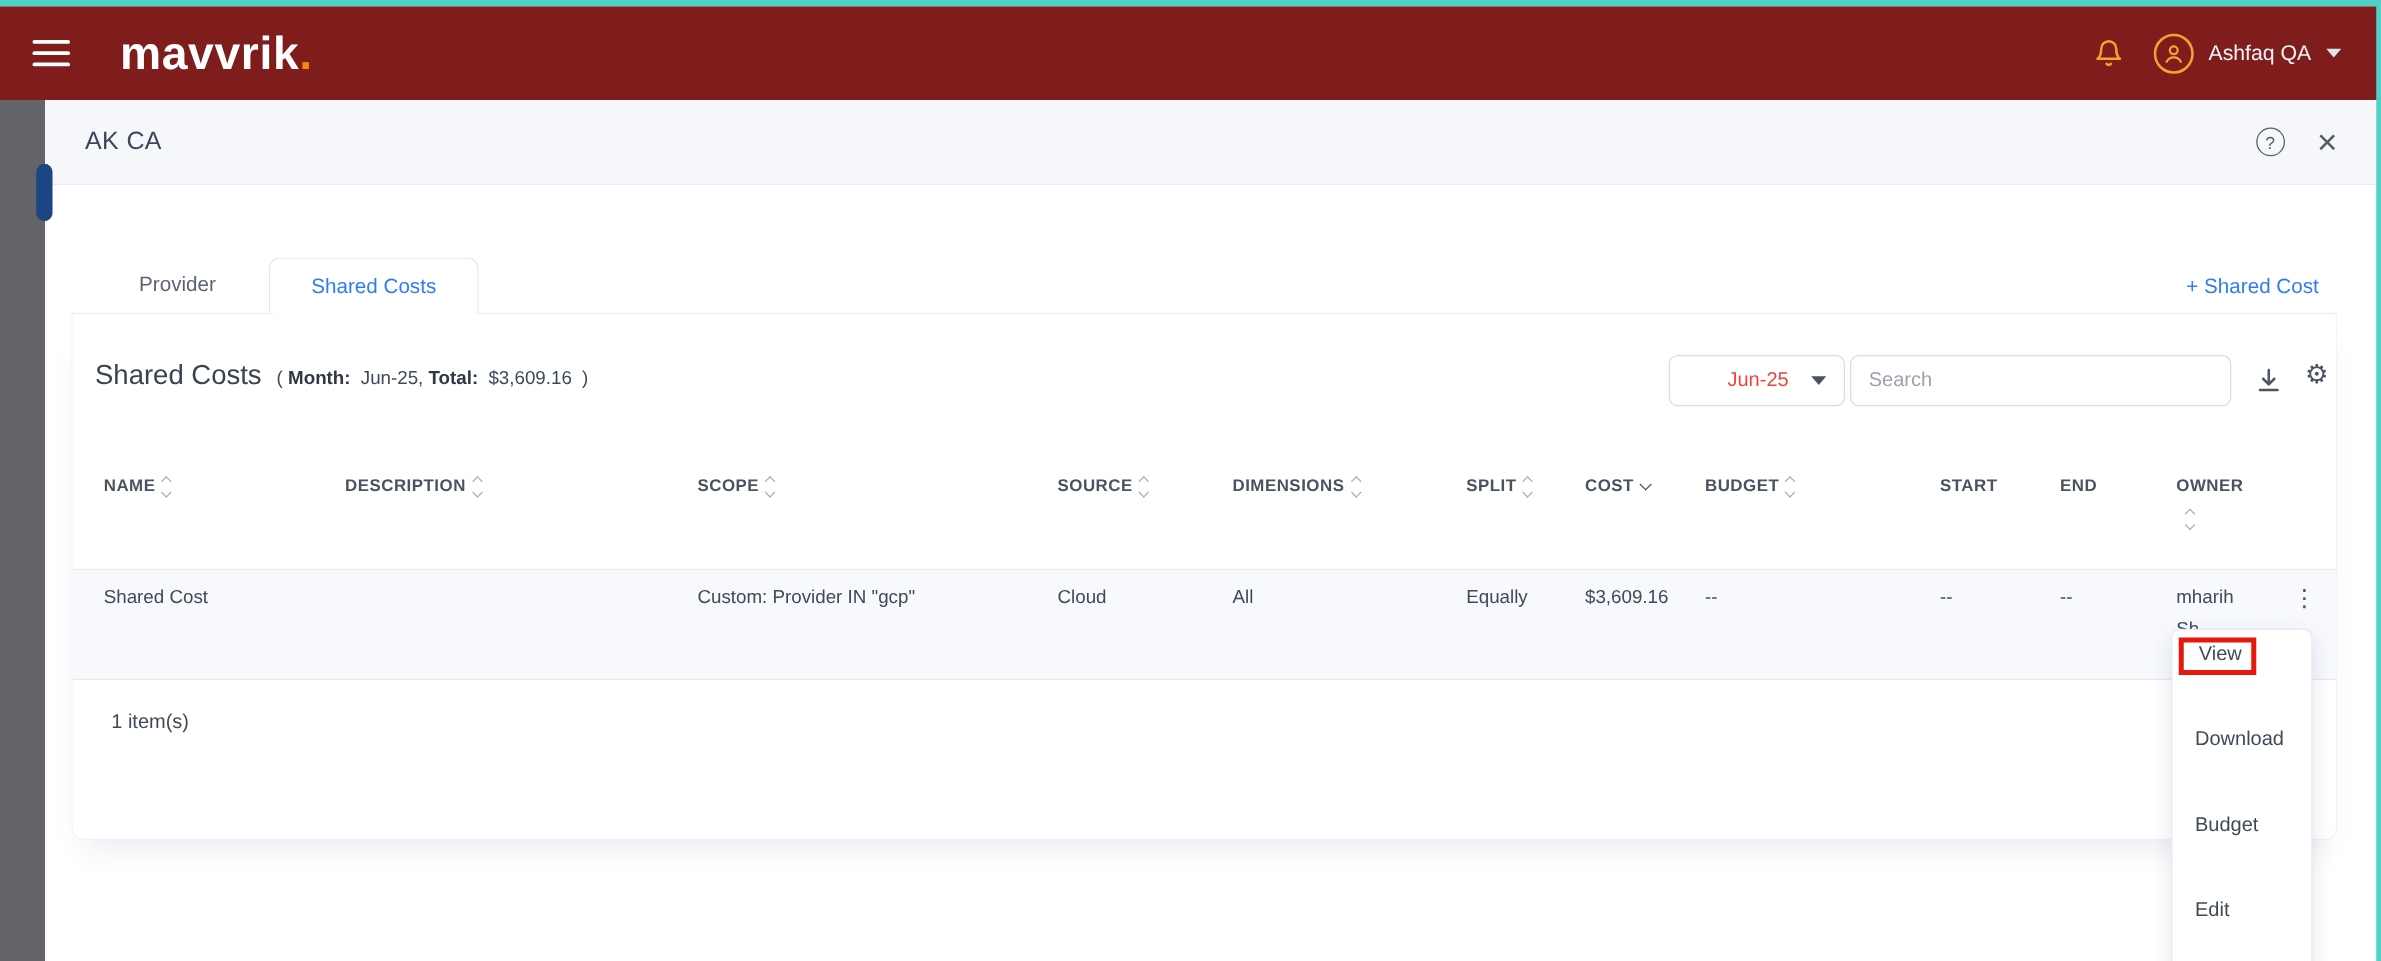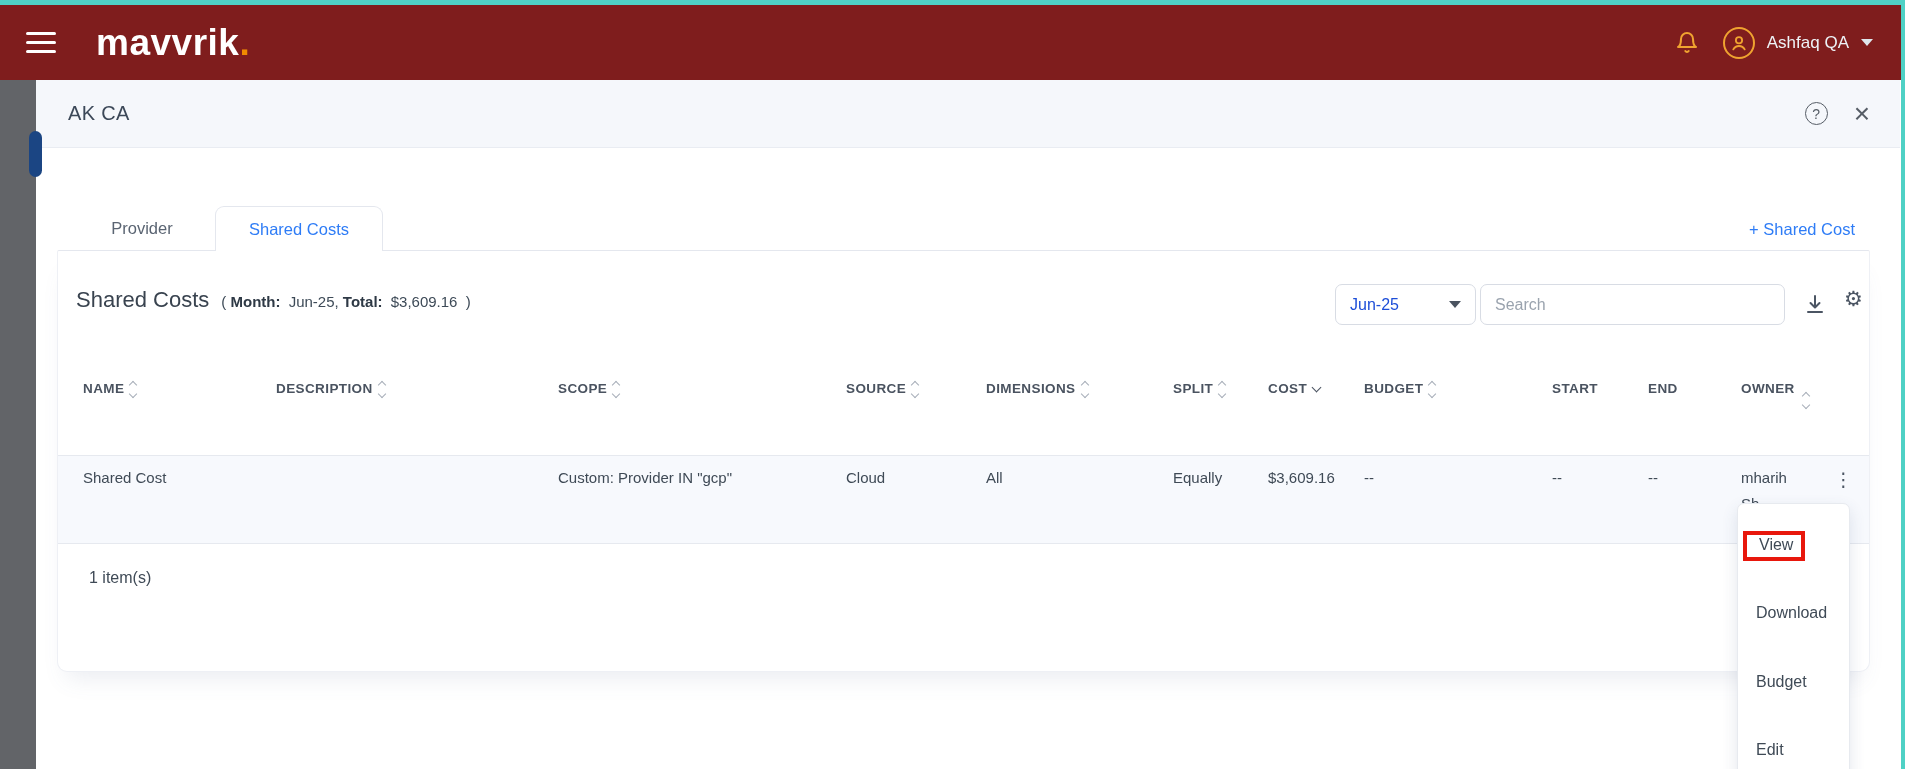--- a/index.html
+++ b/index.html
@@ -43,55 +43,55 @@
   
   .card { position:absolute; left:21px; top:170px; width:1813px; height:422px; background:#fff; border:1px solid #eef0f5; border-top:1px solid #e4e7ee; border-radius:2px 2px 10px 10px; box-shadow:0 16px 22px -10px rgba(90,110,150,0.13); z-index:3; }
 
   .summary { position:absolute; left:18px; top:36px; display:flex; align-items:baseline; white-space:nowrap; }
   .summary-title { font-size:22px; color:#39434f; }
   .summary-meta { font-size:15px; color:#3d4a57; margin-left:8px; }
   .summary-meta b { color:#2e3945;text-align:right; }
   .summary-meta span { margin-left:4px; }
 
   .month-select { position:absolute; left:1277px; top:33px; width:141px; height:41px; border:1px solid #d8dce4; border-radius:7px; background:#fff; display:flex; align-items:center; padding:0 14px; cursor:pointer; }
-  .month-select .val { font-size:16px; color:#1d4ed8; }
+  .month-select .val { font-size:16px; color:#ef4444;margin-left:32px; }
   .caret-down-d { margin-left:auto; width:0; height:0; border-left:6px solid transparent; border-right:6px solid transparent; border-top:7px solid #4a5360; }
 
   .search-box { position:absolute; left:1422px; top:33px; width:305px; height:41px; border:1px solid #d8dce4; border-radius:7px; background:#fff; display:flex; }
   .search-box input { border:none; outline:none; width:100%; height:100%; padding:0 14px; font-size:16px; color:#3d4a57; background:transparent; font-family:"Liberation Sans", sans-serif; }
   .search-box input::placeholder { color:#9aa3ae; }
 
   .icon-btn { position:absolute; cursor:pointer; }
   .download-btn { left:1745px; top:40px; width:24px; height:26px; }
   .gear-btn { left:1786px; top:36px; font-size:21px; color:#4b5563; font-family:"DejaVu Sans", sans-serif; }
 
   
   .thead { position:absolute; left:0; top:130px; width:100%; display:flex; padding-left:25px; font-size:13.5px; font-weight:bold; letter-spacing:0.4px; color:#4a5360; }
   .th { display:flex; gap:6px; align-items:flex-start; line-height:15px; }
   .c0{width:193px}.c1{width:282px}.c2{width:288px}.c3{width:140px}.c4{width:187px}.c5{width:95px}
   .c6{width:96px}.c7{width:188px}.c8{width:96px}.c9{width:93px}.c10{width:93px}
   .sort { display:inline-flex; flex-direction:column; gap:3px; margin-top:1px; }
   .chev { width:6px; height:6px; border-right:1.7px solid #a7aeb9; border-bottom:1.7px solid #a7aeb9; }
   .chev.up { transform:rotate(-135deg); }
   .chev.down { transform:rotate(45deg); }
   .chev.strong { border-color:#4a5360; width:7px; height:7px; margin-top:3px; }
-  .th-owner { flex-direction:row; gap:0; }
+  .th-owner { flex-direction:column; gap:0; }
   .th-owner .sort { margin-top:12px; margin-left:8px; }
 
   .header-sep { position:absolute; left:0; top:204px; width:100%; border-top:1px solid #e6e9ef; }
 
   .trow { position:absolute; left:0; top:205px; width:100%; height:88px; background:#f7f9fd; border-bottom:1px solid #e6e9ef; display:flex; padding:9px 0 0 25px; font-size:15px; color:#3f4a56; line-height:26px; }
   .cost-wrap { display:block; width:68px; word-break:break-all; }
   .kebab { font-size:19px; color:#4b5563; font-family:"DejaVu Sans", sans-serif; cursor:pointer; line-height:22px; margin-top:3px; }
 
   .tfoot { position:absolute; left:31px; top:318px; font-size:16px; color:#3f4a56; }
 
   
   .menu { position:absolute; left:1737px; top:503px; width:113px; background:#fff; border:1px solid #e7eaef; border-radius:7px; box-shadow:0 6px 16px rgba(60,80,120,0.14); z-index:50; padding:4px 0 14px 0; }
-  .menu-red { margin:23px 0 0 5px; border:4px solid #e8170c; padding:1px 8px 3px 12px; display:inline-block; font-size:16px; color:#3f4a56; cursor:pointer; }
+  .menu-red { margin:2px 0 0 5px; border:4px solid #e8170c; padding:1px 8px 3px 12px; display:inline-block; font-size:16px; color:#3f4a56; cursor:pointer; }
   .menu-item { height:32.5px; line-height:32.5px; padding-left:18px; font-size:16px; color:#3f4a56; cursor:pointer;margin-top:36px; }
 </style>
 </head>
 <body>
 
 <div class="page">
   <div class="teal-top"></div>
   <div class="teal-right"></div>
 
   <div class="navbar">

